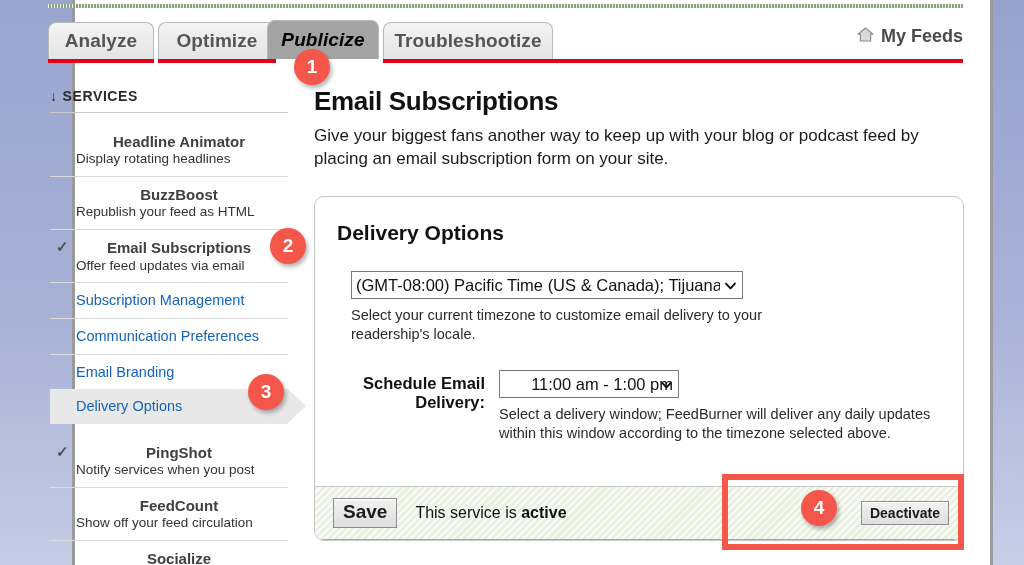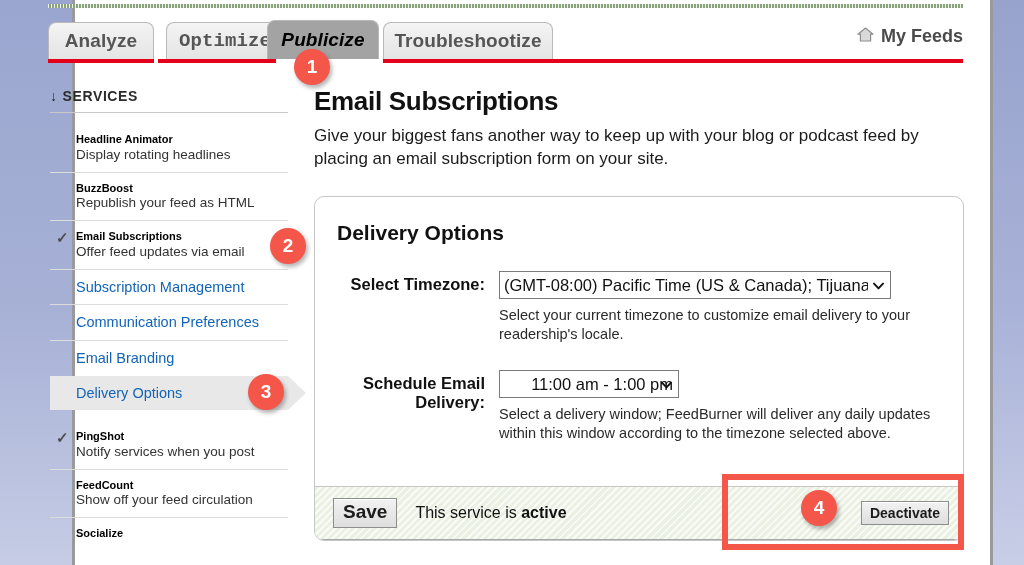--- a/index.html
+++ b/index.html
@@ -96,22 +96,23 @@
   .svc {
     position: relative;
     padding: 9px 6px 8px 26px;
     border-bottom: 1px solid #dcdcdc;
   }
   .svc.sub {
     padding: 9px 6px 9px 26px;
   }
   .svc.nb { border-bottom: none; }
   .svc-title {
-    color: #000000; font-size: 11px; font-weight: bold; line-height: 1.15;
-    cursor: pointer;
+    color: #404040; font-size: 15px; font-weight: bold; line-height: 1.15;
+    cursor: pointer;
+    text-align: center;
   }
   .svc-sub-title {
     color: #1364b8; font-size: 14.5px; font-weight: normal; line-height: 1.15;
     cursor: pointer;
   }
   .svc-desc {
     color: #333333; font-size: 13.5px; line-height: 1.25; margin-top: 1px;
   }
   .check {
     position: absolute; left: 6px; top: 8px;
@@ -272,21 +273,21 @@
 
   <div class="top-rule"></div>
 
   <div class="tabbar">
 
     <div class="tab" style="left:0px; width:106px;">
       <span>Analyze</span>
     </div>
     <div class="tab-underline" style="left:0px; width:106px;"></div>
 
-    <div class="tab" style="left:118px; width:118px;font-family:Liberation Mono, monospace;">
+    <div class="tab" style="left:110px; width:118px;">
       <span>Optimize</span>
     </div>
     <div class="tab-underline" style="left:110px; width:118px;"></div>
 
     <div class="tab active" style="left:219px; width:112px; top:-2px;">
       <span>Publicize</span>
     </div>
 
     <div class="tab" style="left:335px; width:170px;">
       <span>Troubleshootize</span>
@@ -369,21 +370,20 @@
     <h1 class="page-title">Email Subscriptions</h1>
     <p class="page-desc">Give your biggest fans another way to keep up with your blog or podcast feed by placing an email subscription form on your site.</p>
   </div>
 
   <div class="panel">
     <div class="panel-body">
 
       <h2 class="panel-h">Delivery Options</h2>
 
       <div class="field-row">
-        <div class="field-label">Select Timezone:</div>
         <div class="field-control">
           <span class="sel-wrap">
             <select class="sel tz">
               <option>(GMT-08:00) Pacific Time (US &amp; Canada); Tijuana</option>
             </select>
             <span class="caret">
               <svg width="11" height="8" viewBox="0 0 11 8" aria-hidden="true">
                 <path d="M1 1.6 L5.5 6.4 L10 1.6" fill="none" stroke="#111" stroke-width="1.9" stroke-linecap="round" stroke-linejoin="round"></path>
               </svg>
             </span>

